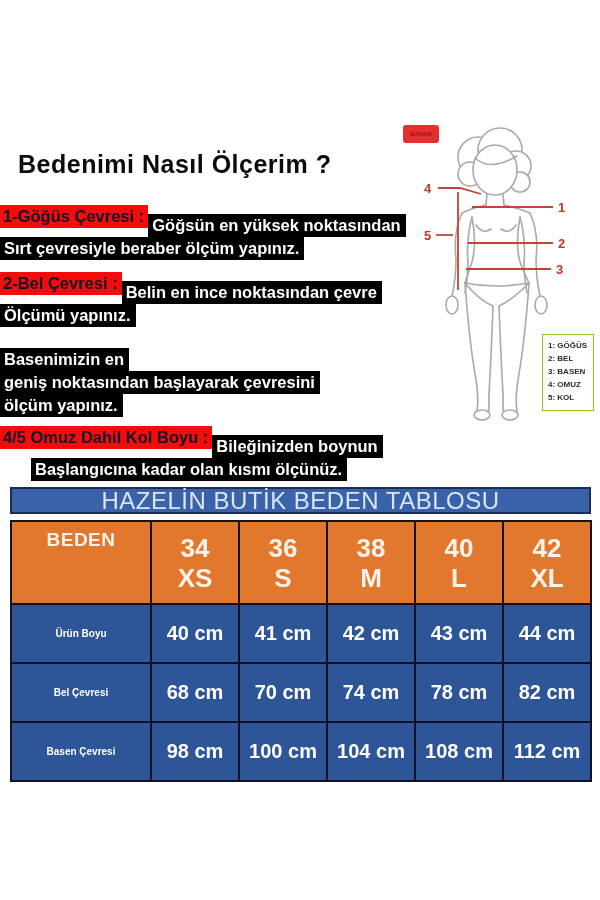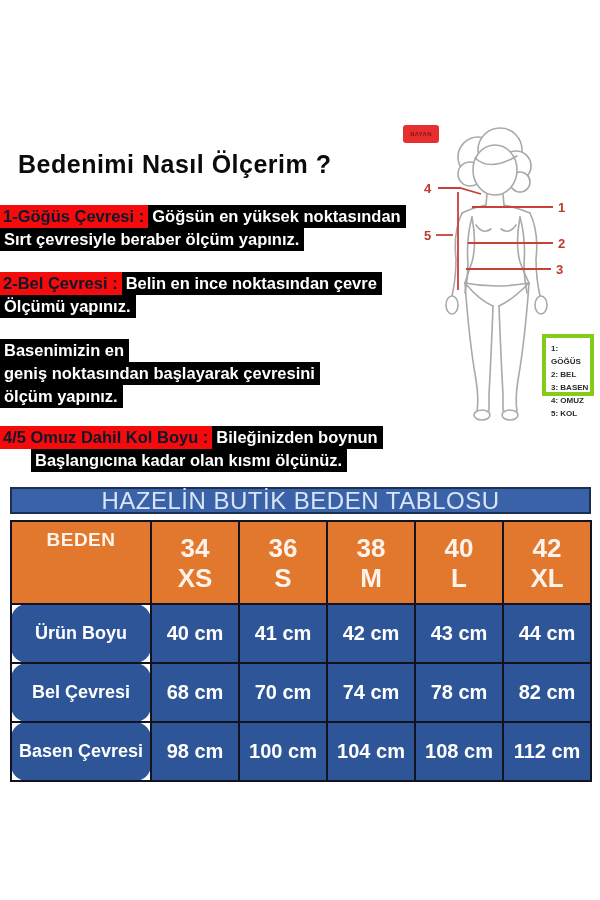--- a/index.html
+++ b/index.html
@@ -10,34 +10,34 @@
   .page-title{
     position:absolute;left:18px;top:150px;
     font-size:25px;font-weight:bold;color:#0b0b0b;letter-spacing:0.5px;
   }
 
   
   .instr{position:absolute;left:0;font-weight:bold;font-size:16.5px;}
   .iline{display:flex;height:23px;align-items:stretch;}
   .iline span{display:inline-flex;align-items:center;white-space:nowrap;height:23px;}
   .red-label{background:#f50b0b;color:#0f172a;padding:0 4px 0 3px;}
-  .blk-text{background:#000000;color:#ffffff;padding:0 5px 0 4px;}
+  .blk-text{background:#000000;color:#ffffff;padding:0 5px 0 4px;margin-top:9px;}
   .ind{margin-left:7px;padding-left:24px;}
 
   
   .figure-wrap{position:absolute;left:390px;top:112px;width:210px;height:375px;}
   .badge{
     position:absolute;left:13px;top:13px;width:36px;height:18px;
     background:#e5302f;border-radius:3px;
     display:flex;align-items:center;justify-content:center;
     font-size:6px;font-weight:bold;color:#8f1113;letter-spacing:0.3px;
   }
   .legend{
-    position:absolute;left:152px;top:222px;width:52px;height:62px;
-    background:#ffffff;border:4px solid #84cc16;
+    position:absolute;left:152px;top:222px;width:52px;height:77px;
+    background:#ffffff;border:1px solid #84cc16;
     padding:4px 0 0 5px;box-sizing:border-box;
     font-size:8px;line-height:13px;color:#2b2b2b;font-weight:bold;
   }
 
   
   .tbl-title{
     position:absolute;left:10px;top:487px;width:577px;height:23px;
     background:#3a62a8;border:2px solid #1c2f52;
     display:flex;align-items:center;justify-content:center;
     font-size:24px;color:#d9e5f5;letter-spacing:0.5px;
@@ -48,21 +48,21 @@
   }
   table.size-table td{
     border:2px solid #121221;text-align:center;color:#ffffff;font-weight:bold;
     padding:0;
   }
   tr.hdr td{background:#e2782e;height:74px;color:#fdf3ea;}
   tr.hdr td.lbl{vertical-align:top;padding-top:7px;font-size:19px;letter-spacing:0.5px;}
   .sz-num{font-size:26px;line-height:30px;}
   .sz-let{font-size:26px;line-height:30px;}
   tr.datarow td{background:#2d5597;height:57px;}
-  tr.datarow td.lbl{font-size:18px;border-radius:16px;}
+  tr.datarow td.lbl{font-size:10px;}
   tr.datarow td.val{font-size:20px;}
 </style>
 </head>
 <body>
 
 <div class="canvas">
 
   <div class="page-title">Bedenimi Nasıl Ölçerim ?</div>
 
   <div class="instr" style="top:205px">

